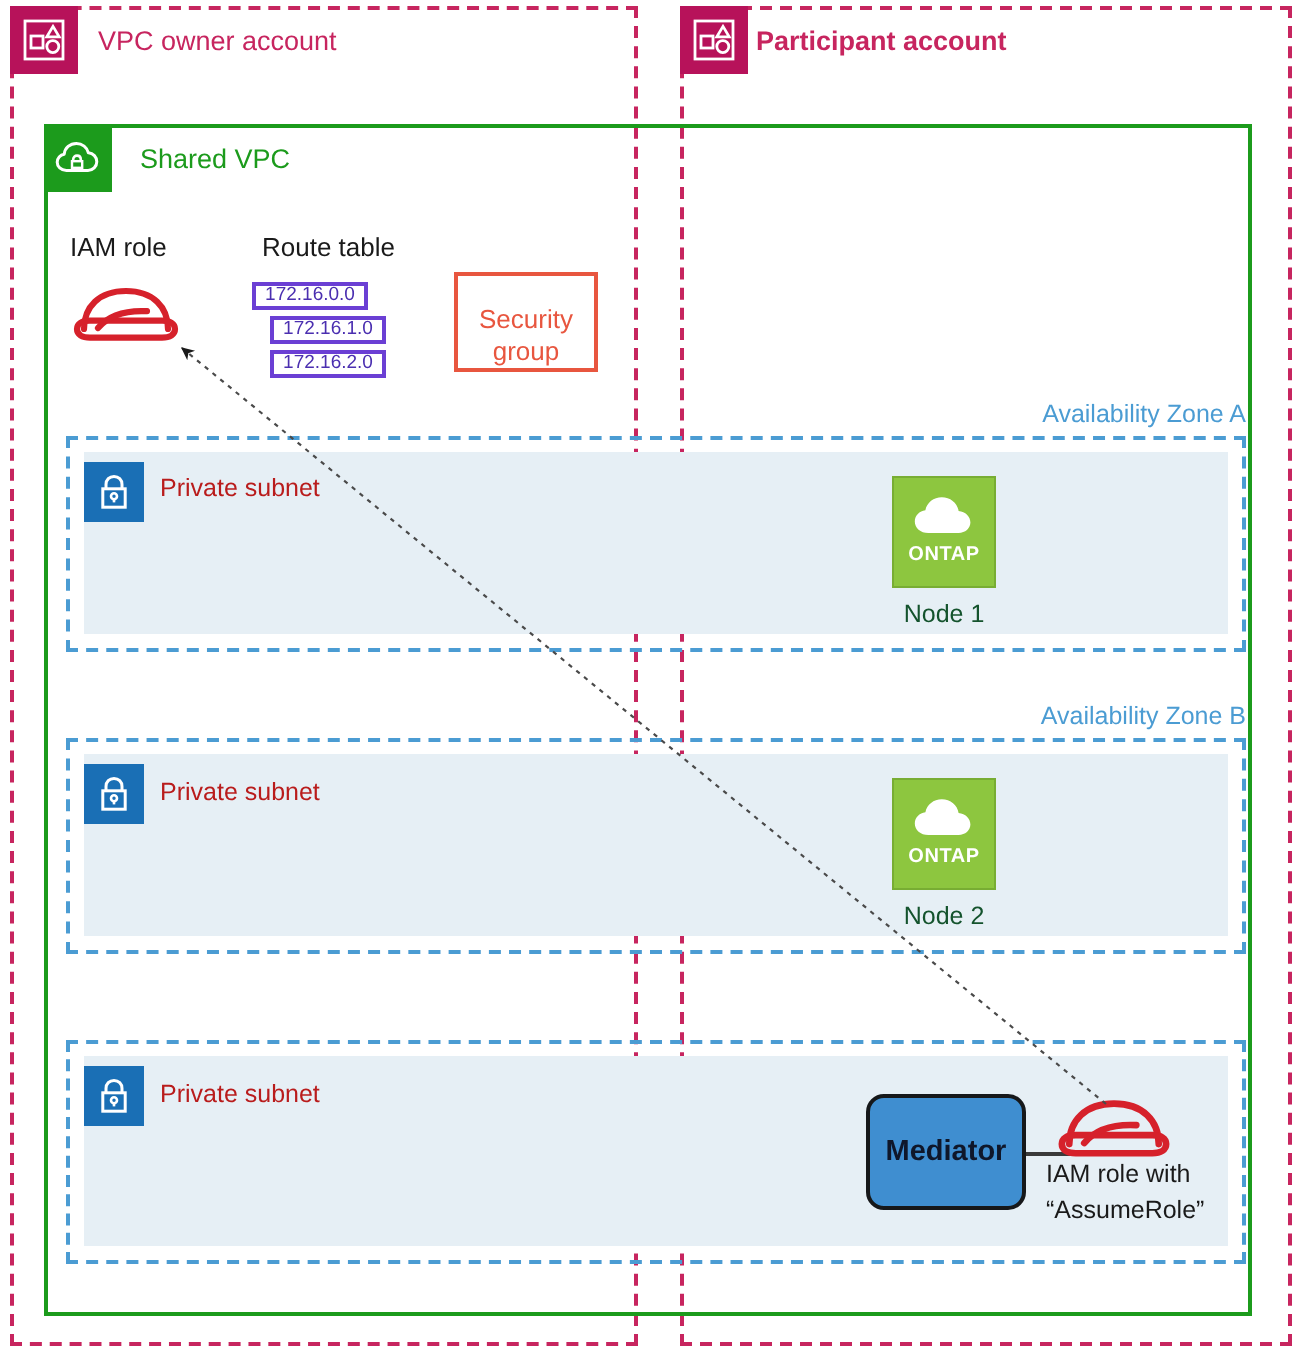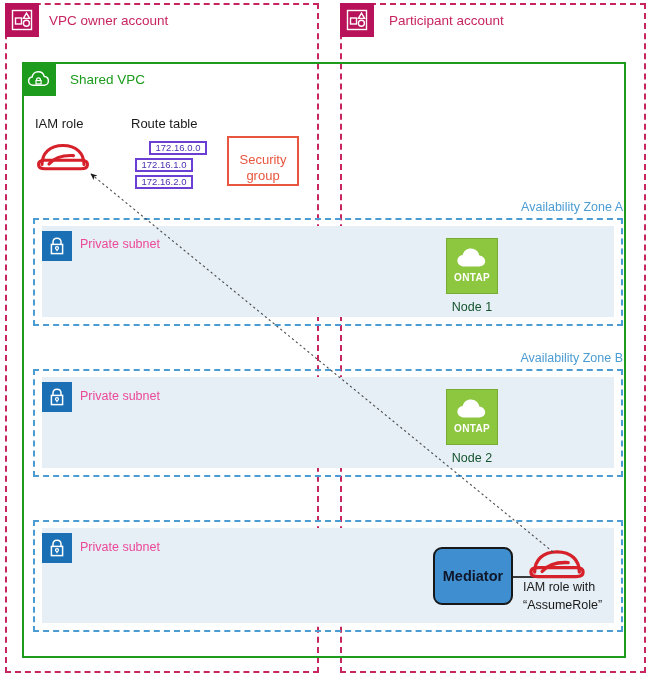--- a/index.html
+++ b/index.html
@@ -93,21 +93,21 @@
     width: 30px;
     height: 30px;
     background: #1a6fb5;
     display: flex;
     align-items: center;
     justify-content: center;
     box-sizing: border-box;
   }
   .subnet-label {
     position: absolute;
-    color: #ec4899;
+    color: #b91c1c;
     font-size: 12.5px;
     white-space: nowrap;
     line-height: 1;
   }
 
   
   .ontap-icon {
     position: absolute;
     width: 52px;
     height: 56px;
@@ -246,21 +246,21 @@
   <div class="account-label" style="left:49px; top:14px;">VPC owner account</div>
 
   <div class="account-icon" style="left:340px; top:3px;">
     <svg width="22" height="22" viewBox="0 0 22 22" aria-hidden="true">
       <rect x="1.5" y="1.5" width="19" height="19" fill="none" stroke="#ffffff" stroke-width="1.4"></rect>
       <rect x="4.5" y="9" width="6" height="6" fill="none" stroke="#ffffff" stroke-width="1.4"></rect>
       <path d="M15.5 4.2 L18.6 9.4 L12.4 9.4 Z" fill="none" stroke="#ffffff" stroke-width="1.4"></path>
       <circle cx="15.4" cy="14.3" r="3" fill="none" stroke="#ffffff" stroke-width="1.4"></circle>
     </svg>
   </div>
-  <div class="account-label" style="left:389px; top:14px;">Participant account</div>
+  <div class="account-label" style="left:378px; top:14px;font-weight:bold;">Participant account</div>
 
   <div class="vpc-box" style="left:22px; top:62px; width:604px; height:596px;"></div>
   <div class="vpc-icon" style="left:22px; top:62px;">
     <svg width="24" height="22" viewBox="0 0 24 22" aria-hidden="true">
       <path d="M6.2 17.2 C3.4 17.2 1.6 15.3 1.6 13.1 C1.6 11.1 3.1 9.4 5.1 9.1
                C5.4 6.0 8.0 3.7 11.2 3.7 C14.1 3.7 16.6 5.7 17.2 8.4
                C19.6 8.6 21.4 10.5 21.4 12.9 C21.4 15.3 19.4 17.2 17.0 17.2 Z" fill="none" stroke="#ffffff" stroke-width="1.5" stroke-linejoin="round"></path>
       <path d="M9.6 13.6 L9.6 11.8 C9.6 10.6 10.5 9.8 11.5 9.8 C12.6 9.8 13.4 10.6 13.4 11.8 L13.4 13.6" fill="none" stroke="#ffffff" stroke-width="1.3"></path>
       <rect x="9.0" y="12.6" width="5.1" height="3.3" fill="#1c9b1c" stroke="#ffffff" stroke-width="1.2"></rect>
     </svg>
@@ -273,21 +273,21 @@
       <g fill="none" stroke="#d6212b" stroke-width="3.1" stroke-linecap="round" stroke-linejoin="round">
         <path d="M10 28.5 C10 17.5 17.5 9.5 31 9.5 C44.5 9.5 52 17.5 52 28.5"></path>
         <path d="M6.5 28.5 C6.5 25.8 9.0 24.3 13.0 24.3 L49.0 24.3 C53.0 24.3 55.5 25.8 55.5 28.5
                  C55.5 31.2 53.0 32.8 49.0 32.8 L13.0 32.8 C9.0 32.8 6.5 31.2 6.5 28.5 Z"></path>
         <path d="M17.0 28.0 C22.0 22.0 30.0 19.0 41.5 19.6"></path>
       </g>
     </svg>
   </div>
 
   <div class="rt-title" style="left:131px; top:117px;">Route table</div>
-  <div class="cidr-box" style="left:149px; top:141px;text-align:center;">172.16.0.0</div>
+  <div class="cidr-box" style="left:126px; top:141px;text-align:center;">172.16.0.0</div>
   <div class="cidr-box" style="left:135px; top:158px;">172.16.1.0</div>
   <div class="cidr-box" style="left:135px; top:175px;">172.16.2.0</div>
 
   <div class="sg-box" style="left:227px; top:136px; width:72px; height:50px;justify-content:flex-end;">
     <span>Security</span>
     <span>group</span>
   </div>
 
   <div class="az-label" style="left:420px; top:201px; width:203px;">Availability Zone A</div>
   <div class="az-box" style="left:33px; top:218px; width:590px; height:108px;"></div>

